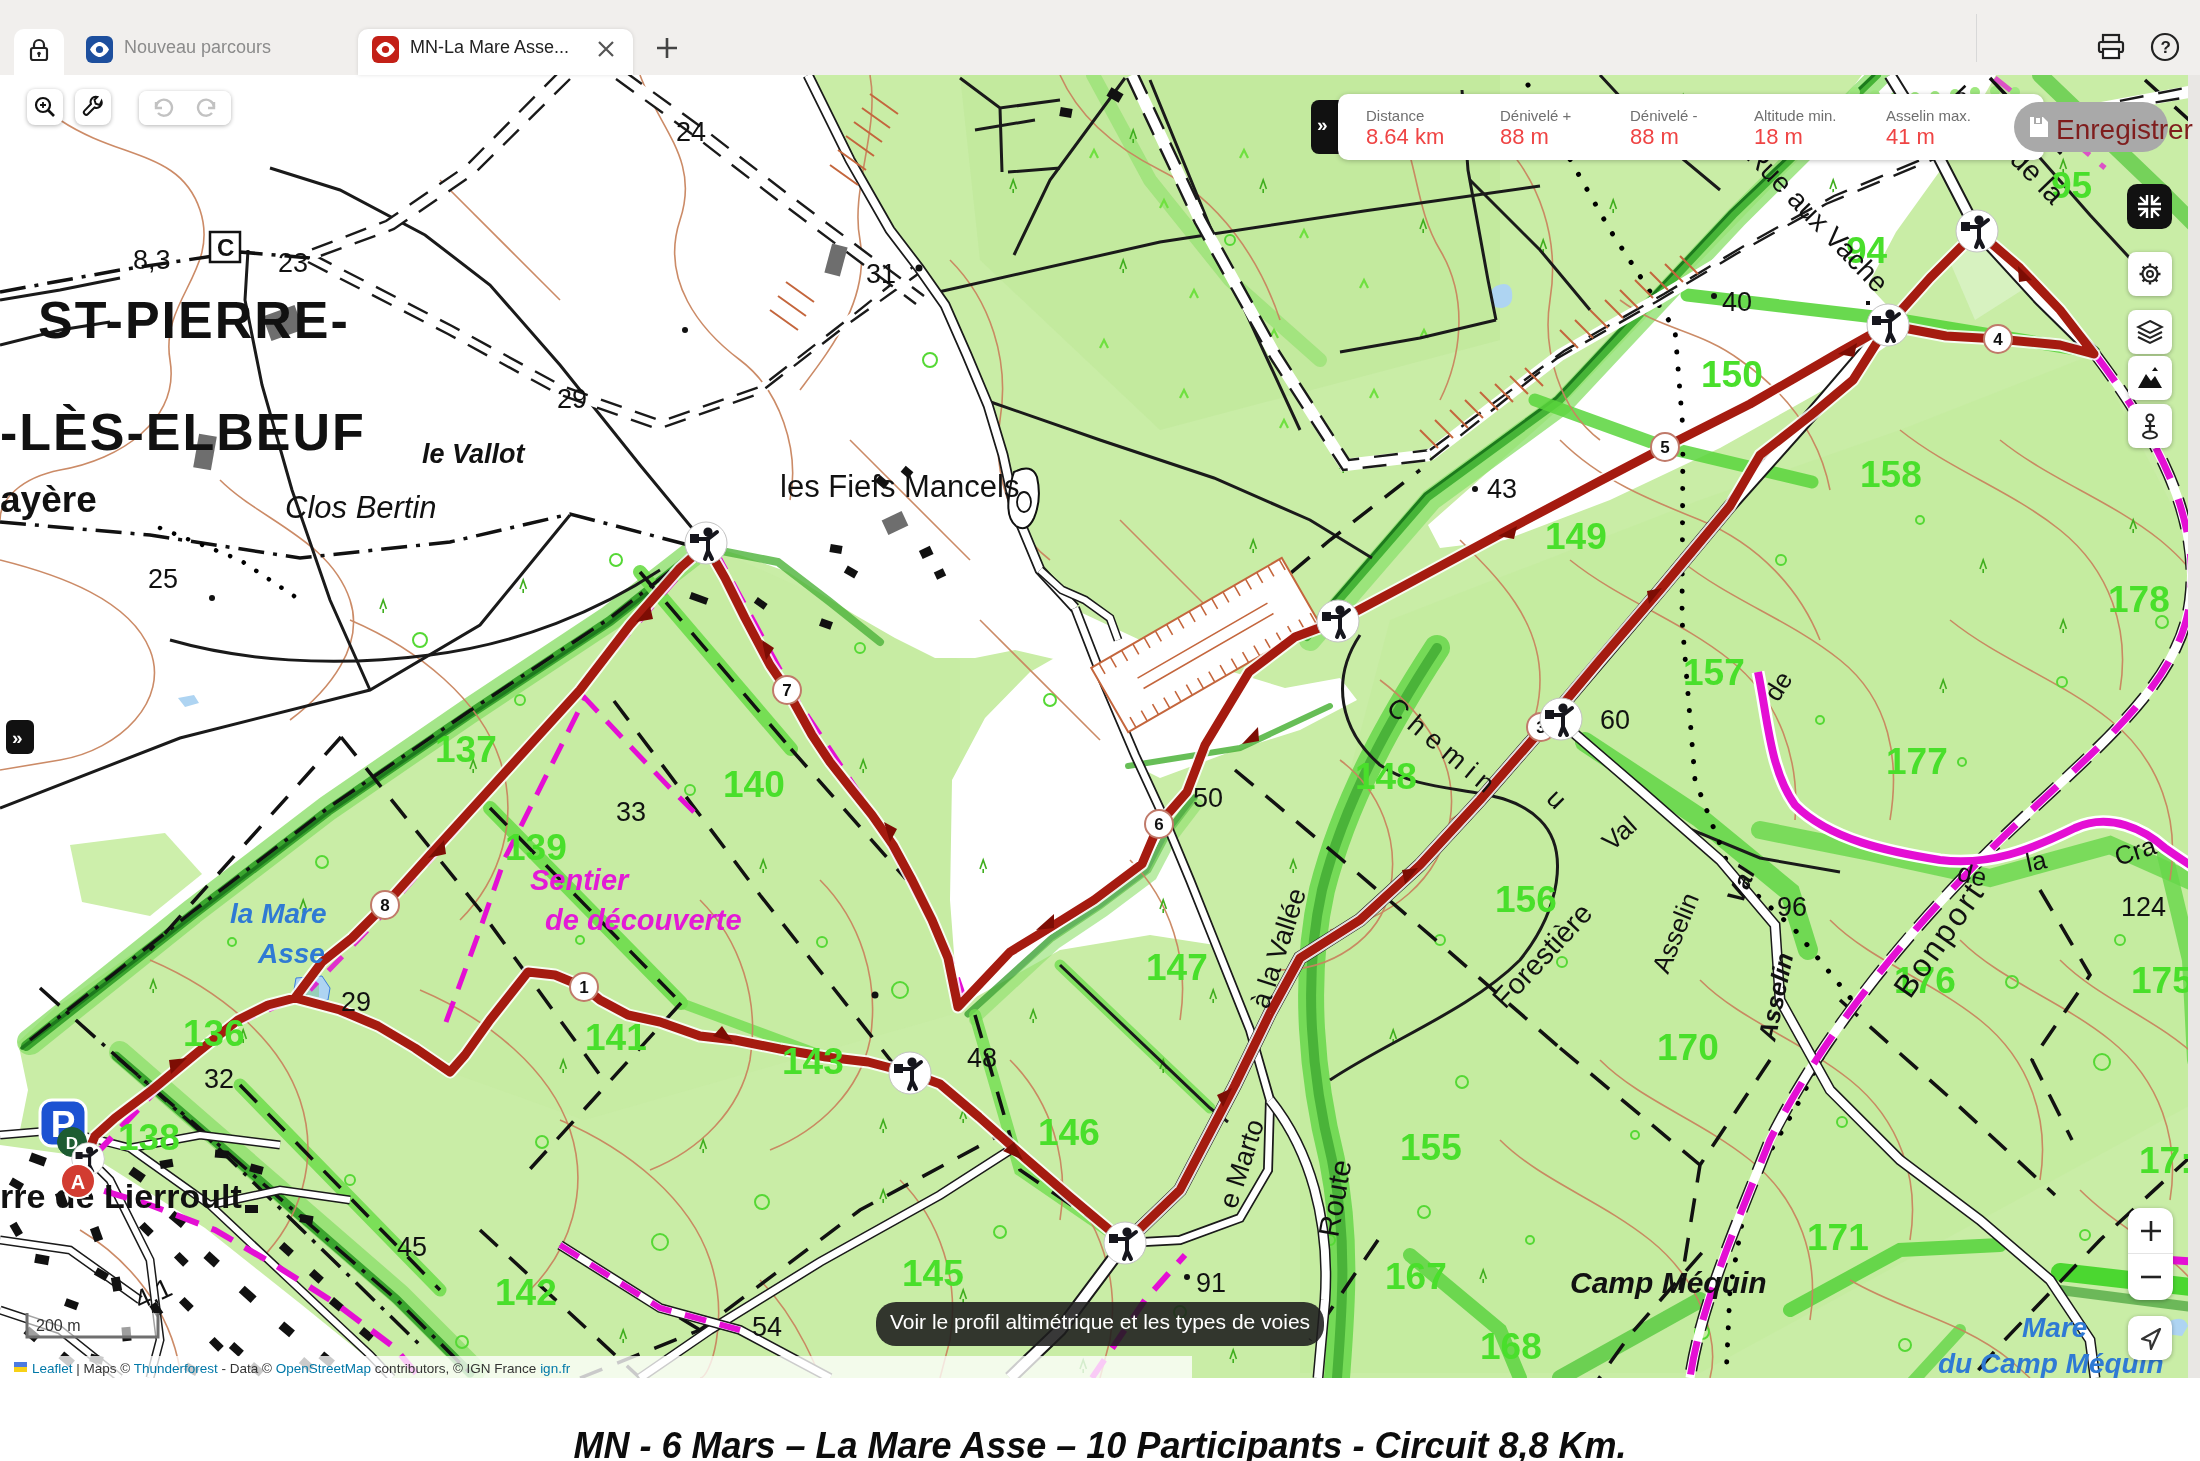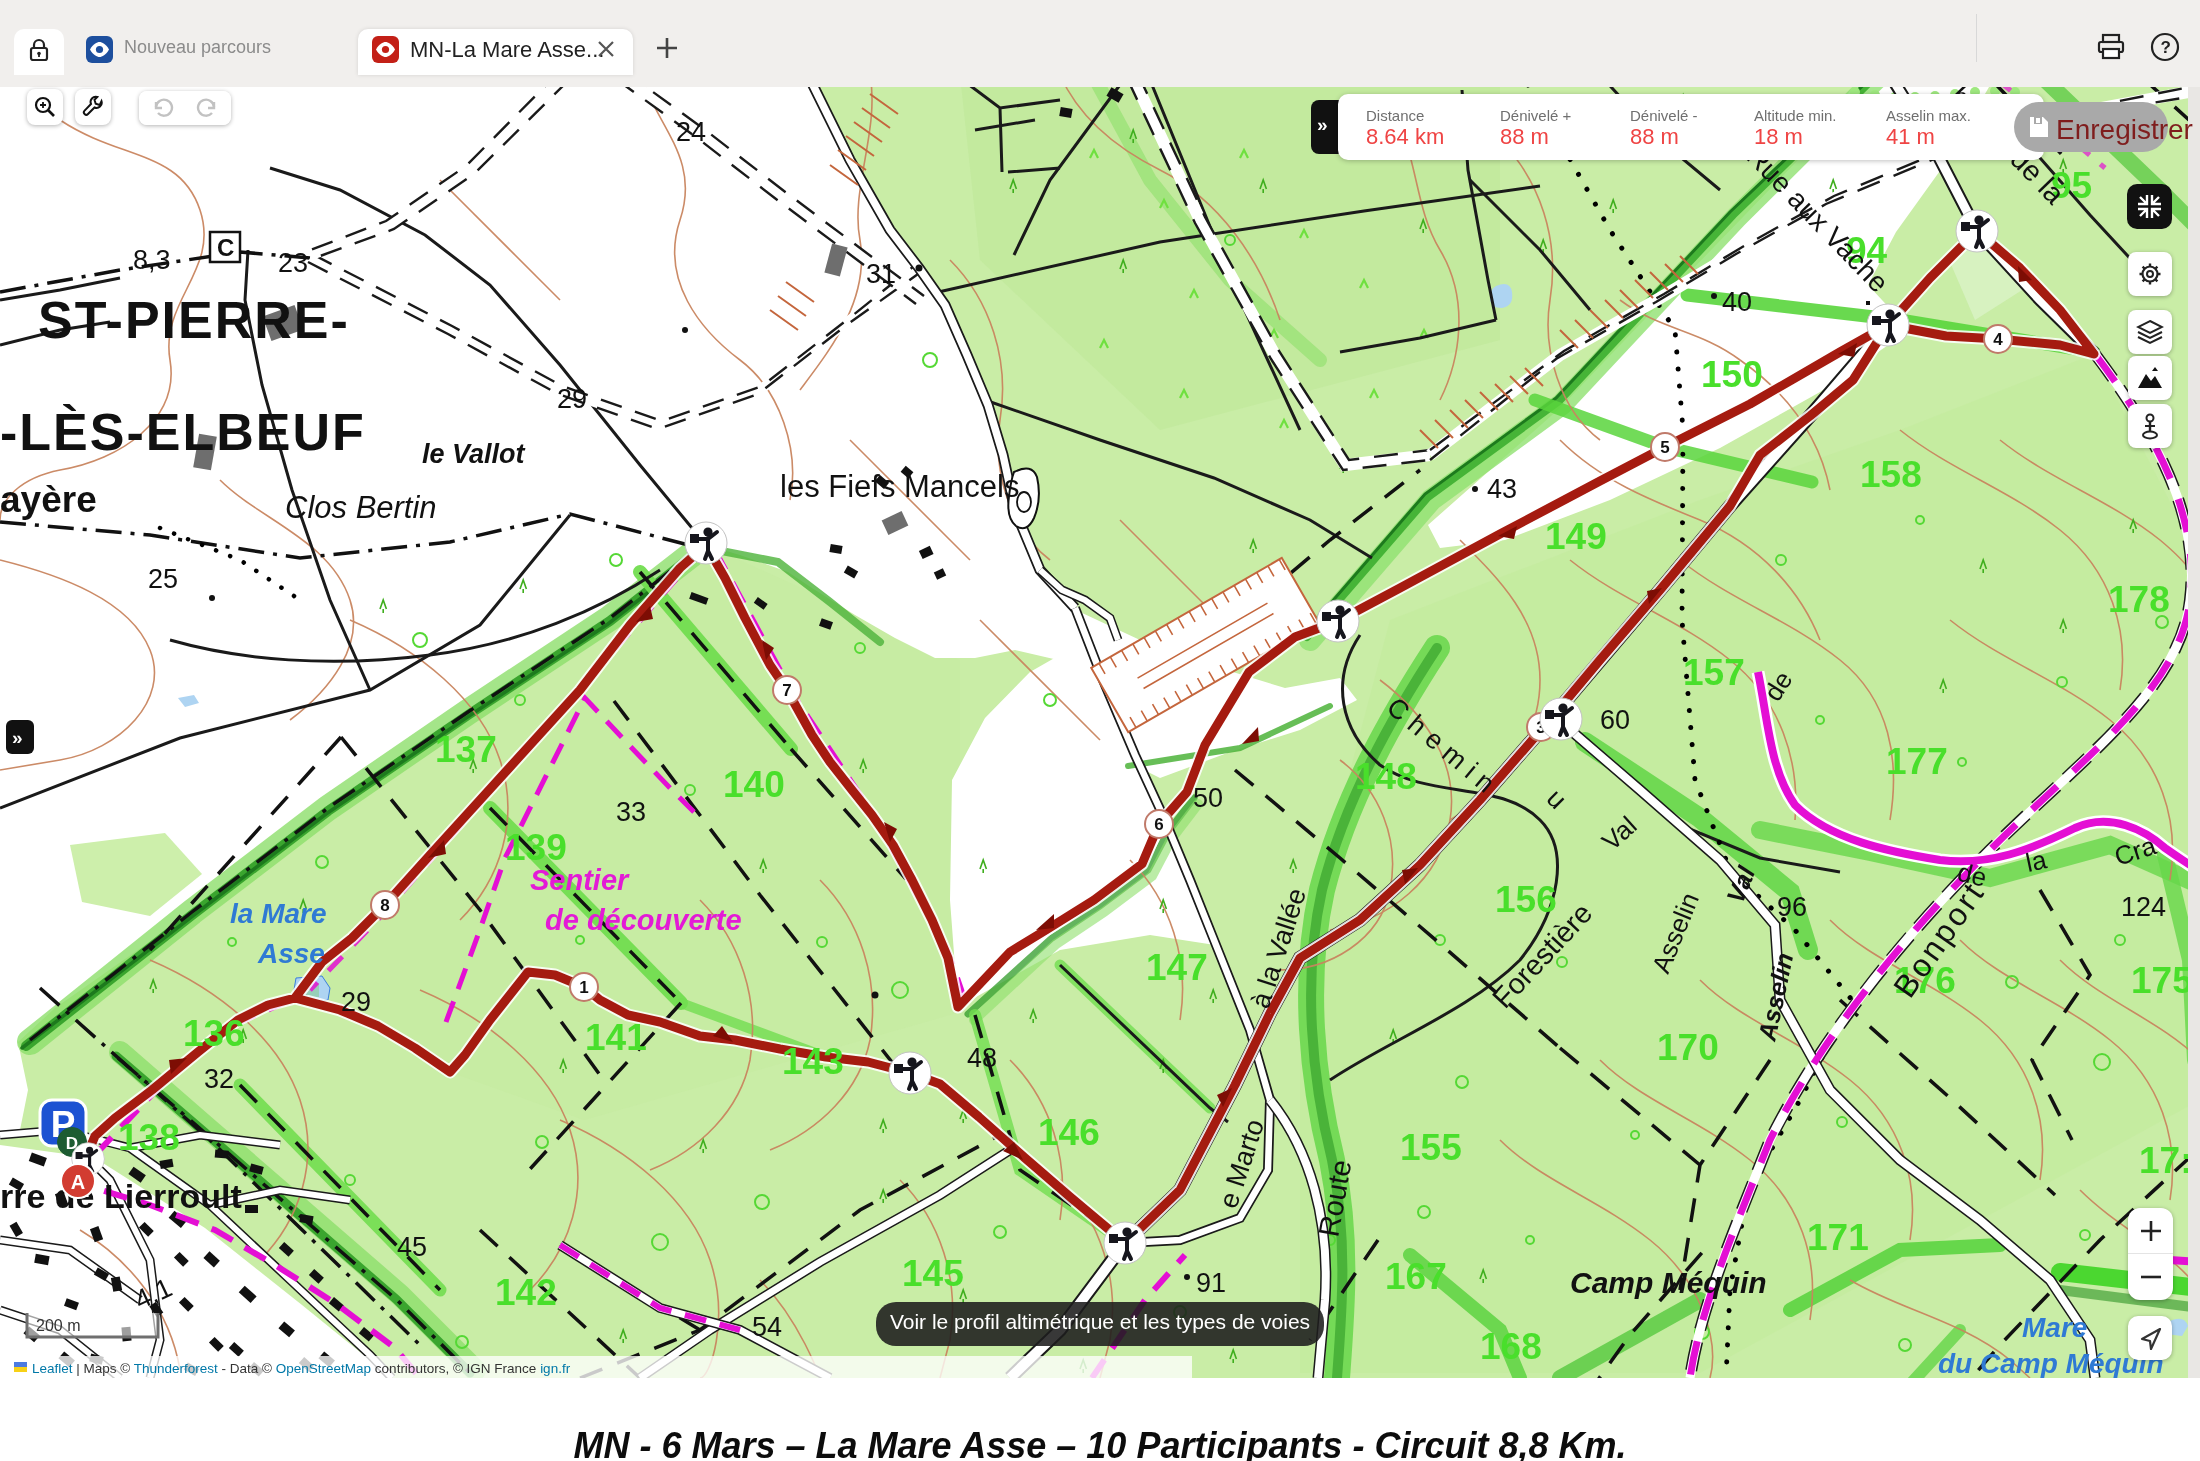--- a/index.html
+++ b/index.html
@@ -1,20 +1,20 @@
 <!DOCTYPE html>
 <html><head>
 <meta charset="utf-8">
 <style>
   html,body{margin:0;padding:0;width:2200px;height:1461px;background:#ffffff;overflow:hidden;
     font-family:"Liberation Sans", sans-serif;}
   #page{position:relative;width:2200px;height:1461px;}
   .abs{position:absolute;}
   
-  #topbar{position:absolute;left:0;top:0;width:2200px;height:87px;background:#f1efed;}
+  #topbar{position:absolute;left:0;top:0;width:2200px;height:75px;background:#f1efed;}
   .tab{position:absolute;top:29px;height:46px;border-radius:10px 10px 0 0;}
   .tabicon{position:absolute;width:27px;height:27px;border-radius:6px;}
   
   .btn{position:absolute;background:#ffffff;border-radius:8px;box-shadow:0 1px 4px rgba(0,0,0,.3);}
   #infobar{position:absolute;left:1338px;top:94px;width:706px;height:66px;background:#fff;border-radius:10px;
     box-shadow:0 1px 5px rgba(0,0,0,.25);}
   .ilab{position:absolute;top:13px;font-size:15px;color:#6f6f6f;}
   .ival{position:absolute;top:30px;font-size:22px;color:#ef4444;}
   #tooltip{position:absolute;left:876px;top:1302px;width:448px;height:44px;background:rgba(28,28,28,.88);
     border-radius:20px;color:#fff;font-size:21px;text-align:center;line-height:40px;}
@@ -743,21 +743,21 @@
     <circle cx="10.5" cy="8.5" r="3.6" fill="#1d4f9e"></circle>
   </svg>
   <div class="abs" style="left:124px;top:37px;font-size:18px;color:#8b8b8b">Nouveau parcours</div>
 
   <div class="tab" style="left:358px;width:275px;background:#fff;box-shadow:0 0 4px rgba(0,0,0,.12)"></div>
   <div class="tabicon" style="left:372px;top:36px;background:#c32017"></div>
   <svg class="abs" style="left:375px;top:41px" width="21" height="17" viewBox="0 0 21 17">
     <path d="M1,8.5 C4,3 8,1 10.5,1 C13,1 17,3 20,8.5 C17,14 13,16 10.5,16 C8,16 4,14 1,8.5 Z" fill="#fff"></path>
     <circle cx="10.5" cy="8.5" r="3.6" fill="#c32017"></circle>
   </svg>
-  <div class="abs" style="left:410px;top:37px;font-size:22px;color:#222">MN-La Mare Asse...</div>
+  <div class="abs" style="left:410px;top:37px;font-size:18px;color:#222">MN-La Mare Asse...</div>
   <svg class="abs" style="left:597px;top:40px" width="18" height="18" viewBox="0 0 18 18">
     <path d="M2,2 L16,16 M16,2 L2,16" stroke="#555" stroke-width="2.2"></path>
   </svg>
 
   <svg class="abs" style="left:655px;top:36px" width="24" height="24" viewBox="0 0 24 24">
     <path d="M12,2 V22 M2,12 H22" stroke="#444" stroke-width="2.6"></path>
   </svg>
 
   <div class="abs" style="left:1976px;top:14px;width:1px;height:48px;background:#d8d8d8"></div>
   <svg class="abs" style="left:2096px;top:33px" width="30" height="28" viewBox="0 0 30 28">

